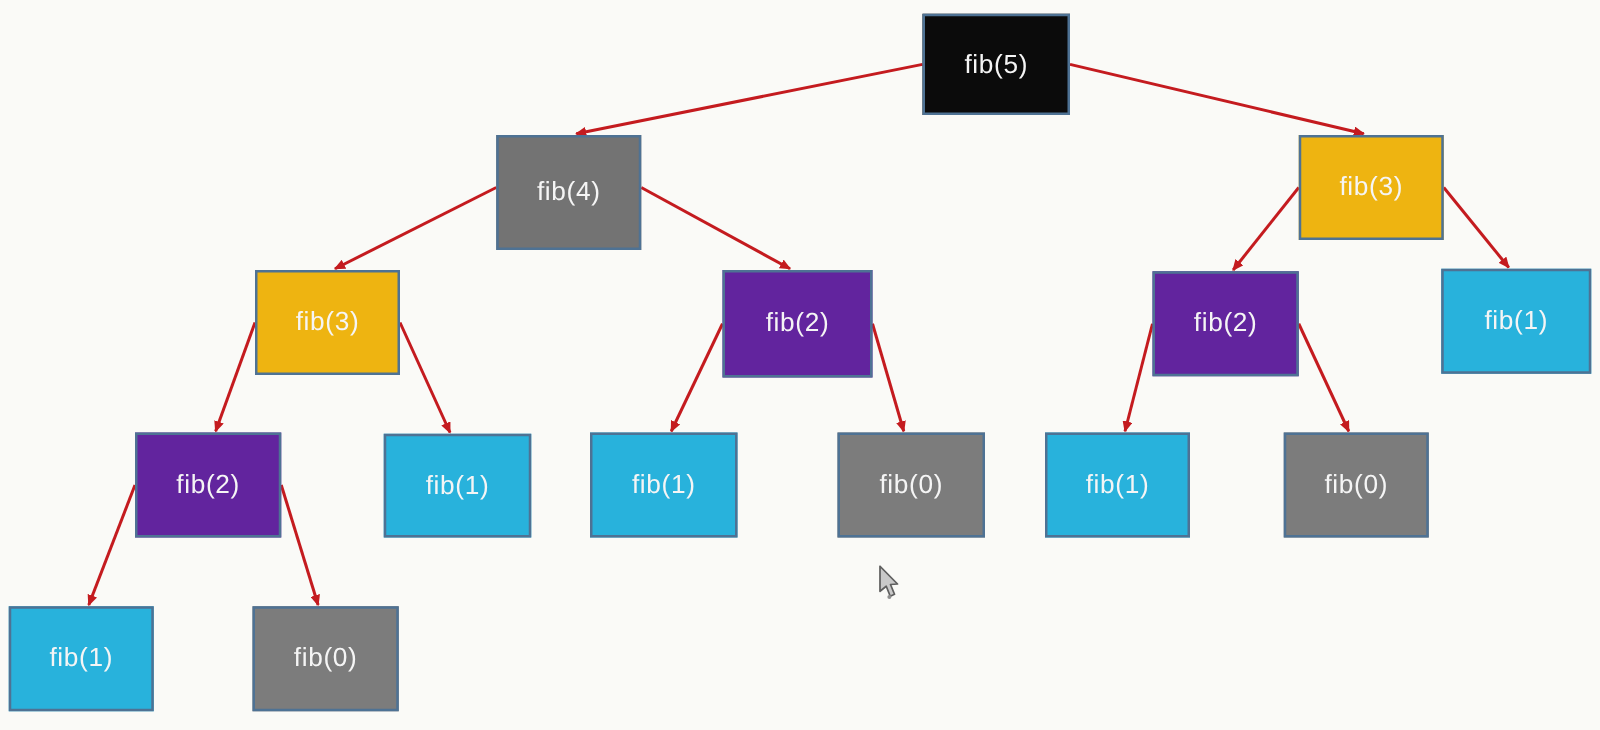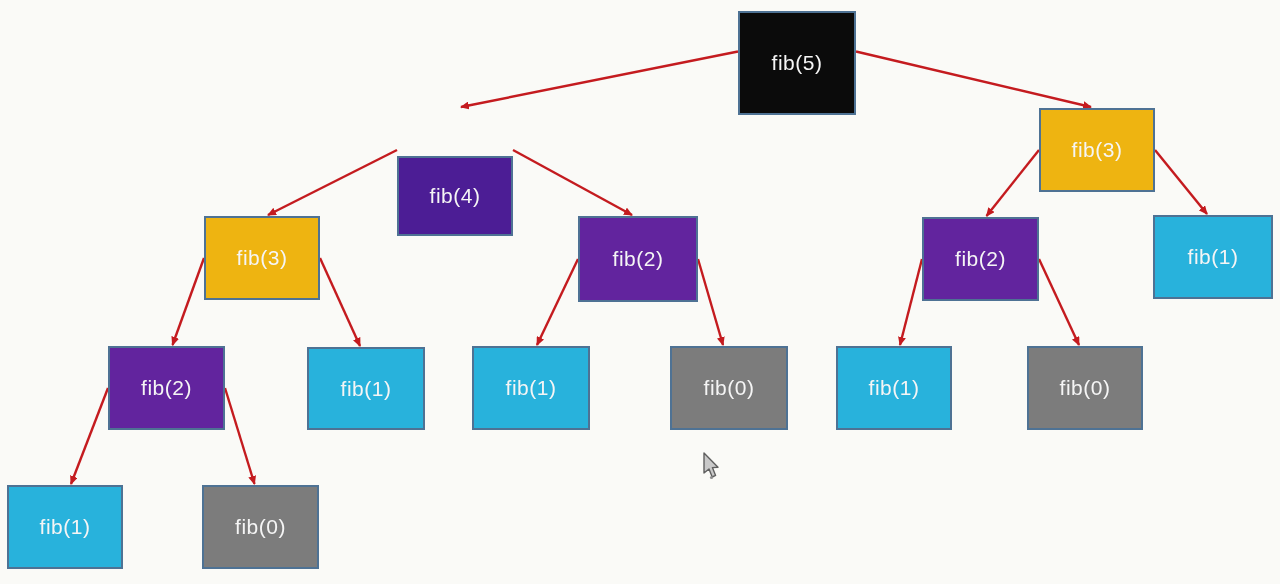--- a/index.html
+++ b/index.html
@@ -62,24 +62,24 @@
         <line x1="578" y1="259" x2="537" y2="345" stroke="#c41b1f" stroke-width="2.4" marker-end="url(#arrowhead)"></line>
         <line x1="698" y1="259" x2="723" y2="345" stroke="#c41b1f" stroke-width="2.4" marker-end="url(#arrowhead)"></line>
         <line x1="922" y1="259" x2="900" y2="345" stroke="#c41b1f" stroke-width="2.4" marker-end="url(#arrowhead)"></line>
         <line x1="1039" y1="259" x2="1079" y2="345" stroke="#c41b1f" stroke-width="2.4" marker-end="url(#arrowhead)"></line>
         <line x1="108" y1="388" x2="71" y2="484" stroke="#c41b1f" stroke-width="2.4" marker-end="url(#arrowhead)"></line>
         <line x1="225" y1="388" x2="254.5" y2="484" stroke="#c41b1f" stroke-width="2.4" marker-end="url(#arrowhead)"></line>
       </g>
   </svg>
 
   <div id="node-layer">
-      <div class="node" style="left: 738px; top: 11px; width: 118px; height: 104px; background: rgb(11, 11, 11); border-color: rgb(78, 114, 148); color: rgb(245, 245, 245);">
+      <div class="node" style="left: 738px; top: 11px; width: 118px; height: 81px; background: rgb(11, 11, 11); border-color: rgb(78, 114, 148); color: rgb(245, 245, 245);">
         <span class="lbl">fib(5)</span>
       </div>
-      <div class="node" style="left: 397px; top: 108px; width: 116px; height: 80px; background: #4c1d95; border-color: rgb(78, 114, 148); color: rgb(245, 245, 245); margin-top: 48px;">
+      <div class="node" style="left: 397px; top: 108px; width: 116px; height: 92px; background: #737373; border-color: rgb(78, 114, 148); color: rgb(245, 245, 245);">
         <span class="lbl">fib(4)</span>
       </div>
       <div class="node" style="left: 1039px; top: 108px; width: 116px; height: 84px; background: rgb(238, 180, 17); border-color: rgb(78, 114, 148); color: rgb(245, 245, 245);">
         <span class="lbl">fib(3)</span>
       </div>
       <div class="node" style="left: 204px; top: 216px; width: 116px; height: 84px; background: rgb(238, 180, 17); border-color: rgb(78, 114, 148); color: rgb(245, 245, 245);">
         <span class="lbl">fib(3)</span>
       </div>
       <div class="node" style="left: 578px; top: 216px; width: 120px; height: 86px; background: rgb(98, 36, 158); border-color: rgb(78, 114, 148); color: rgb(245, 245, 245);">
         <span class="lbl">fib(2)</span>

